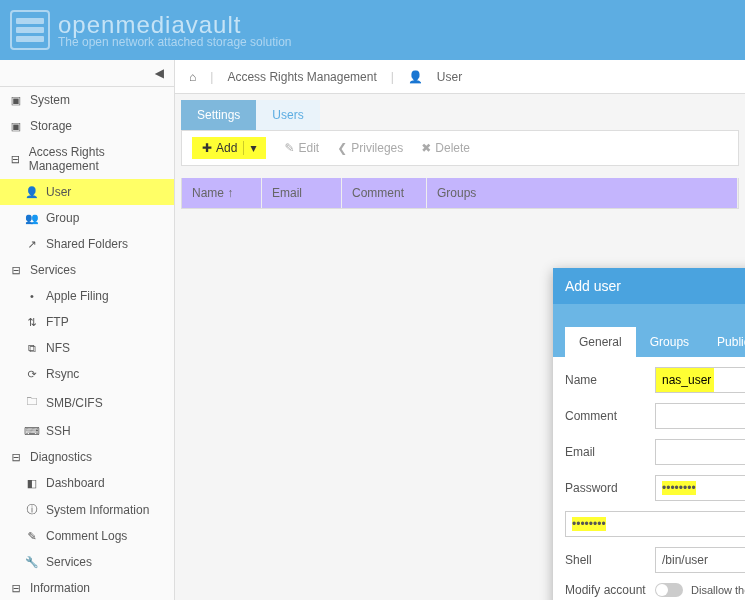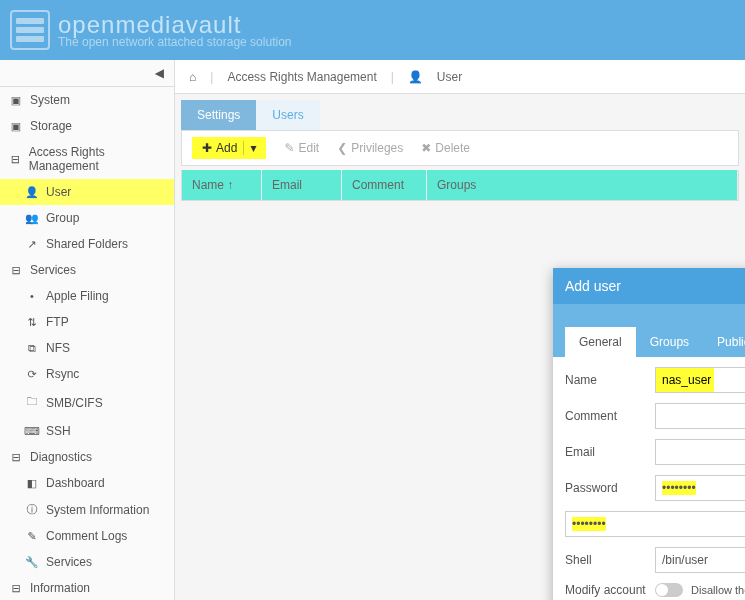--- a/index.html
+++ b/index.html
@@ -19,21 +19,21 @@
 .content { flex: 1; background: #f5f5f5; position: relative; }
 .breadcrumb { background: #fff; border-bottom: 1px solid #ddd; height: 34px; display: flex; align-items: center; padding: 0 14px; font-size: 12px; color: #666; gap: 14px; }
 .bc-sep { color: #ccc; }
 .tabs { display: flex; margin: 6px 6px 0 6px; }
 .tab { padding: 8px 16px; font-size: 12px; color: #fff; background: #7fb8dc; cursor: pointer; }
 .tab.active { background: #eaf3fa; color: #5dade2; }
 .toolbar { background: #fff; border: 1px solid #ddd; margin: 0 6px; padding: 6px 10px; display: flex; gap: 18px; align-items: center; font-size: 12px; }
 .btn-add { background: #ffff33; padding: 4px 10px; display: flex; align-items: center; gap: 4px; cursor: pointer; color: #333; }
 .btn-add .caret { border-left: 1px solid rgba(0,0,0,0.2); padding-left: 6px; margin-left: 2px; }
 .tb-item { color: #aaa; display: flex; align-items: center; gap: 4px; cursor: pointer; }
-.grid-head { background: #5eead4; border: 1px solid #ddd; border-top: none; margin: 4px 6px; display: flex; font-size: 12px; color: #666; }
+.grid-head { background: #c4b5fd; border: 1px solid #ddd; border-top: none; margin: 12px 6px; display: flex; font-size: 12px; color: #666; }
 .gh-cell { padding: 8px 10px; border-right: 1px solid #eee; }
 .modal { position: absolute; top: 208px; left: 378px; width: 358px; background: #fff; box-shadow: 0 3px 12px rgba(0,0,0,0.3); }
 .modal-head { background: #4aa3df; color: #fff; padding: 10px 12px; font-size: 14px; display: flex; justify-content: space-between; align-items: center; }
 .modal-tabs { background: #6bb6e5; display: flex; padding: 8px 0 0 12px; font-size: 12px; }
 .mtab { padding: 8px 14px; color: #fff; cursor: pointer; margin-top: 15px; }
 .mtab.active { background: #fff; color: #555; }
 .modal-body { padding: 10px 12px; font-size: 12px; color: #555; }
 .frow { display: flex; align-items: center; margin-bottom: 10px; }
 .flabel { width: 90px; color: #555; }
 .finput-wrap { flex: 1; position: relative; }

